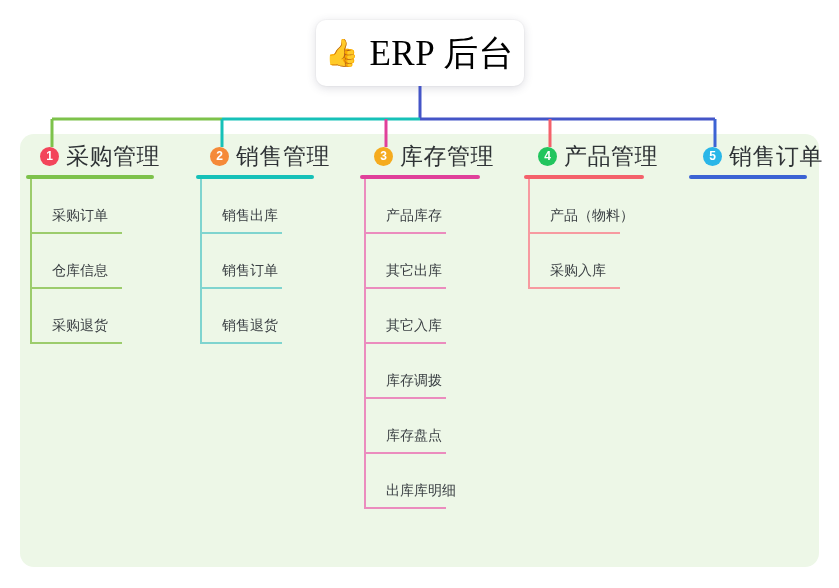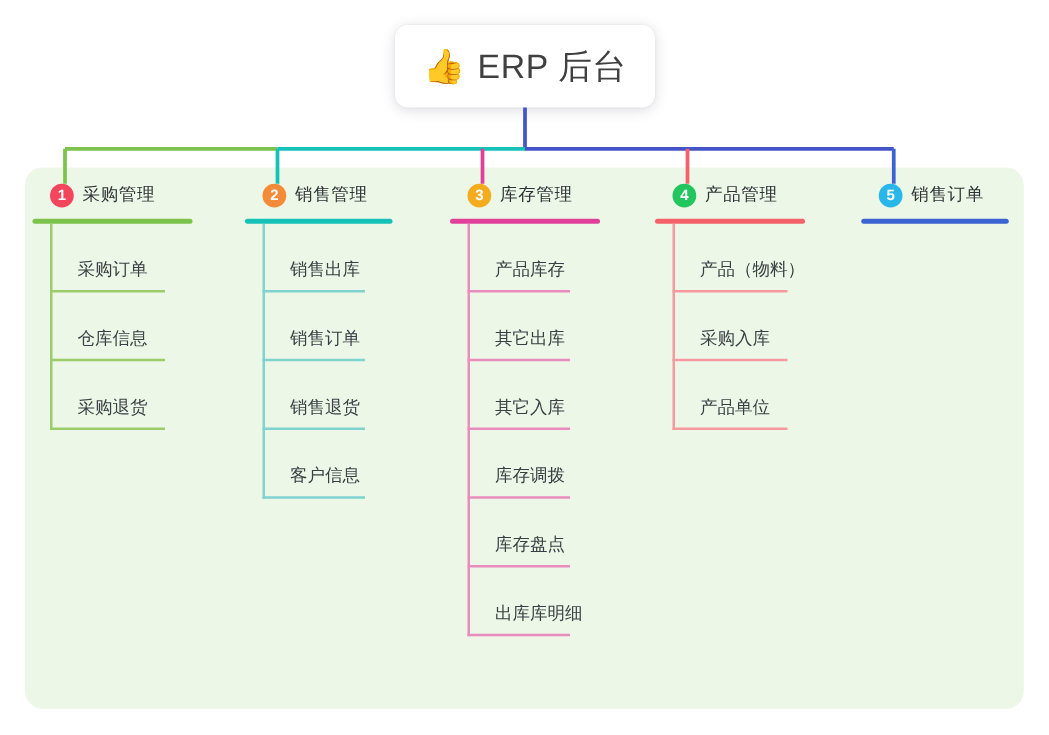--- a/index.html
+++ b/index.html
@@ -31,24 +31,25 @@
     justify-content: center;
     gap: 10px;
     box-sizing: border-box;
   }
   #root-emoji {
     font-size: 27px;
     line-height: 1;
     display: inline-block;
   }
   #root-label {
-    font-size: 27px;
-    color: #404040;
+    font-size: 35px;
+    color: #000000;
     letter-spacing: 0.5px;
     white-space: nowrap;
+    font-family: Liberation Serif, serif;
   }
 
   
   #connectors {
     position: absolute;
     left: 0;
     top: 0;
     width: 839px;
     height: 588px;
     pointer-events: none;
@@ -84,32 +85,32 @@
     height: 19px;
     border-radius: 50%;
     color: #ffffff;
     font-size: 12px;
     line-height: 19px;
     text-align: center;
     font-weight: 700;
     flex: 0 0 auto;
   }
   .col-title {
-    font-size: 14px;
+    font-size: 23px;
     color: #2f3336;
     letter-spacing: 0.5px;
   }
   .header-rule {
     height: 4px;
     border-radius: 2px;
     margin-top: 5px;
   }
   .items {
     position: relative;
-    margin-left: 14px;
+    margin-left: 4px;
     padding-top: 0;
   }
   .spine {
     position: absolute;
     left: 0;
     top: 0;
     bottom: 0;
     width: 2px;
   }
   .leaf {
@@ -193,24 +194,20 @@
             <div class="leaf-rule" style="width: 82px; background: rgb(127, 212, 207);"></div>
           </div>
           <div class="leaf">
             <span class="leaf-label">销售订单</span>
             <div class="leaf-rule" style="width: 82px; background: rgb(127, 212, 207);"></div>
           </div>
           <div class="leaf">
             <span class="leaf-label">销售退货</span>
             <div class="leaf-rule" style="width: 82px; background: rgb(127, 212, 207);"></div>
           </div>
-          <div class="leaf">
-            <span class="leaf-label">客户信息</span>
-            <div class="leaf-rule" style="width: 82px; background: rgb(127, 212, 207);"></div>
-          </div>
         </div>
       </div>
       <div class="column" style="left: 360px; top: 142px;">
         <div class="col-header">
           <span class="badge" style="background: rgb(245, 171, 30);">3</span>
           <span class="col-title">库存管理</span>
         </div>
         <div class="header-rule" style="width: 120px; background: rgb(224, 64, 154);"></div>
         <div class="items">
           <div class="spine" style="background: rgb(235, 140, 190);"></div>
@@ -249,24 +246,20 @@
         <div class="items">
           <div class="spine" style="background: rgb(247, 154, 160);"></div>
           <div class="leaf">
             <span class="leaf-label">产品（物料）</span>
             <div class="leaf-rule" style="width: 92px; background: rgb(247, 154, 160);"></div>
           </div>
           <div class="leaf">
             <span class="leaf-label">采购入库</span>
             <div class="leaf-rule" style="width: 92px; background: rgb(247, 154, 160);"></div>
           </div>
-          <div class="leaf">
-            <span class="leaf-label">产品单位</span>
-            <div class="leaf-rule" style="width: 92px; background: rgb(247, 154, 160);"></div>
-          </div>
         </div>
       </div>
       <div class="column" style="left: 689px; top: 142px;">
         <div class="col-header">
           <span class="badge" style="background: rgb(41, 182, 232);">5</span>
           <span class="col-title">销售订单</span>
         </div>
         <div class="header-rule" style="width: 118px; background: rgb(60, 99, 212);"></div>
       </div>
     </div>

